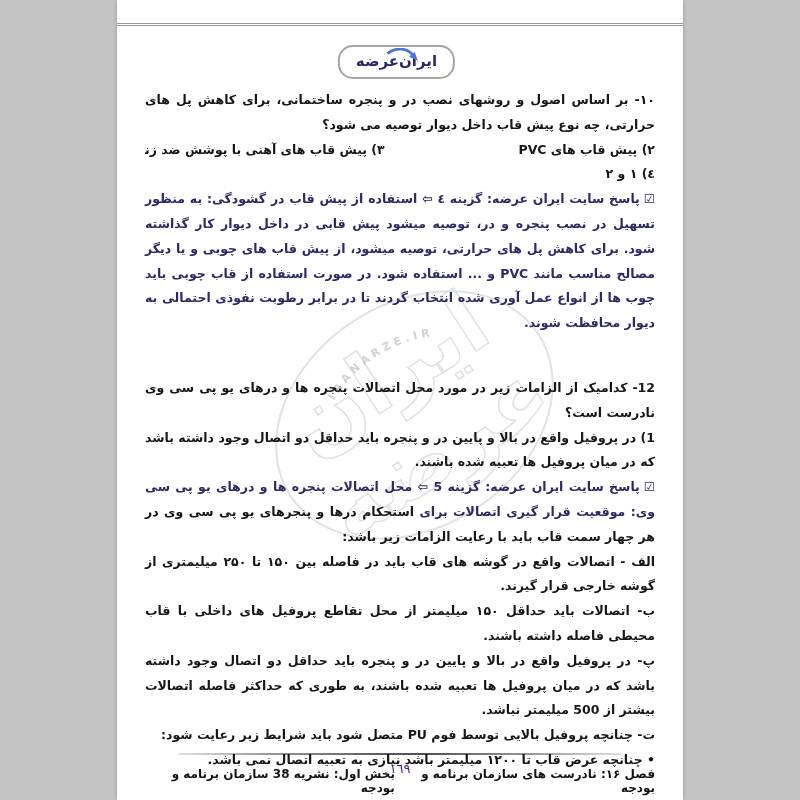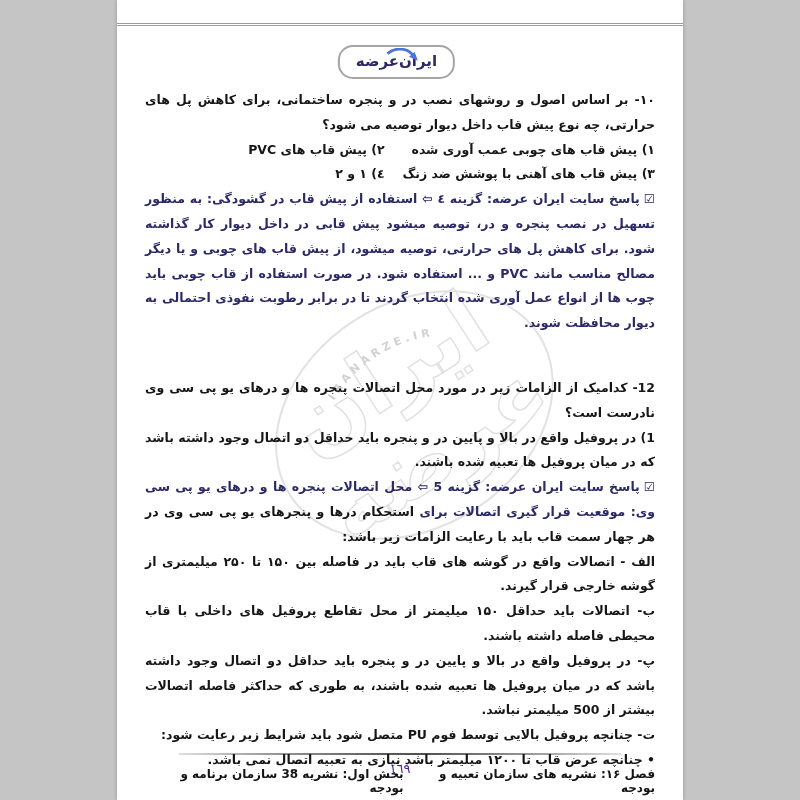--- a/index.html
+++ b/index.html
@@ -111,38 +111,37 @@
         <path d="M29 11 l11 5 -4 -11 z" fill="#4a74d8"></path>
       </svg>
       <span class="logo-text">ایران‌عرضه</span>
     </div>
   </div>
 
   <div class="content">
 
     <p class="q">۱۰- بر اساس اصول و روشهای نصب در و پنجره ساختمانی، برای کاهش پل های حرارتی، چه نوع پیش قاب داخل دیوار توصیه می شود؟</p>
     <div class="opt-grid">
-      <div class="opt-cell">۱) پیش قاب های چوبی عمب آوری شده</div>
       <div class="opt-cell">۲) پیش قاب های PVC</div>
       <div class="opt-cell">۳) پیش قاب های آهنی با پوشش ضد زنگ</div>
       <div class="opt-cell">٤) ۱ و ۲</div>
     </div>
     <p class="answer"><span class="chk">☑</span><span>پاسخ سایت ایران عرضه: گزینه ٤ ⇦ استفاده از پیش قاب در گشودگی: به منظور تسهیل در نصب پنجره و در، توصیه میشود پیش قابی در داخل دیوار کار گذاشته شود. برای کاهش پل های حرارتی، توصیه میشود، از پیش قاب های چوبی و یا دیگر مصالح مناسب مانند PVC و ... استفاده شود. در صورت استفاده از قاب چوبی باید چوب ها از انواع عمل آوری شده انتخاب گردند تا در برابر رطوبت نفوذی احتمالی به دیوار محافظت شوند.</span></p>
 
     <p class="q">12- کدامیک از الزامات زیر در مورد محل اتصالات پنجره ها و درهای یو پی سی وی نادرست است؟</p>
     <p class="opt-line">1) در پروفیل واقع در بالا و پایین در و پنجره باید حداقل دو اتصال وجود داشته باشد که در میان پروفیل ها تعبیه شده باشند.</p>
     <p class="answer"><span class="chk">☑</span><span>پاسخ سایت ایران عرضه: گزینه 5 ⇦ محل اتصالات پنجره ها و درهای یو پی سی وی: موقعیت قرار گیری اتصالات برای</span> <span class="ans-rest">استحکام درها و پنجرهای یو پی سی وی در هر چهار سمت قاب باید با رعایت الزامات زیر باشد:</span></p>
     <p class="opt-line">الف - اتصالات واقع در گوشه های قاب باید در فاصله بین ۱۵۰ تا ۲۵۰ میلیمتری از گوشه خارجی قرار گیرند.</p>
     <p class="opt-line">ب- اتصالات باید حداقل ۱۵۰ میلیمتر از محل تقاطع پروفیل های داخلی با قاب محیطی فاصله داشته باشند.</p>
     <p class="opt-line">پ- در پروفیل واقع در بالا و پایین در و پنجره باید حداقل دو اتصال وجود داشته باشد که در میان پروفیل ها تعبیه شده باشند، به طوری که حداکثر فاصله اتصالات بیشتر از 500 میلیمتر نباشد.</p>
     <p class="opt-line">ت- چنانچه پروفیل بالایی توسط فوم PU متصل شود باید شرایط زیر رعایت شود:</p>
     <p class="opt-line">• چنانچه عرض قاب تا ۱۲۰۰ میلیمتر باشد نیازی به تعبیه اتصال نمی باشد.</p>
 
   </div>
 
   <div class="footer-line"></div>
   <div class="page-number">١٦٩</div>
   <div class="footer-row">
-    <span>فصل ۱۶: نشریه های سازمان تعبیه و بودجه</span>
+    <span>فصل ۱۶: نادرست های سازمان برنامه و بودجه</span>
     <span>بخش اول: نشریه 38 سازمان برنامه و بودجه</span>
   </div>
 
 </div>
 
 </body></html>

